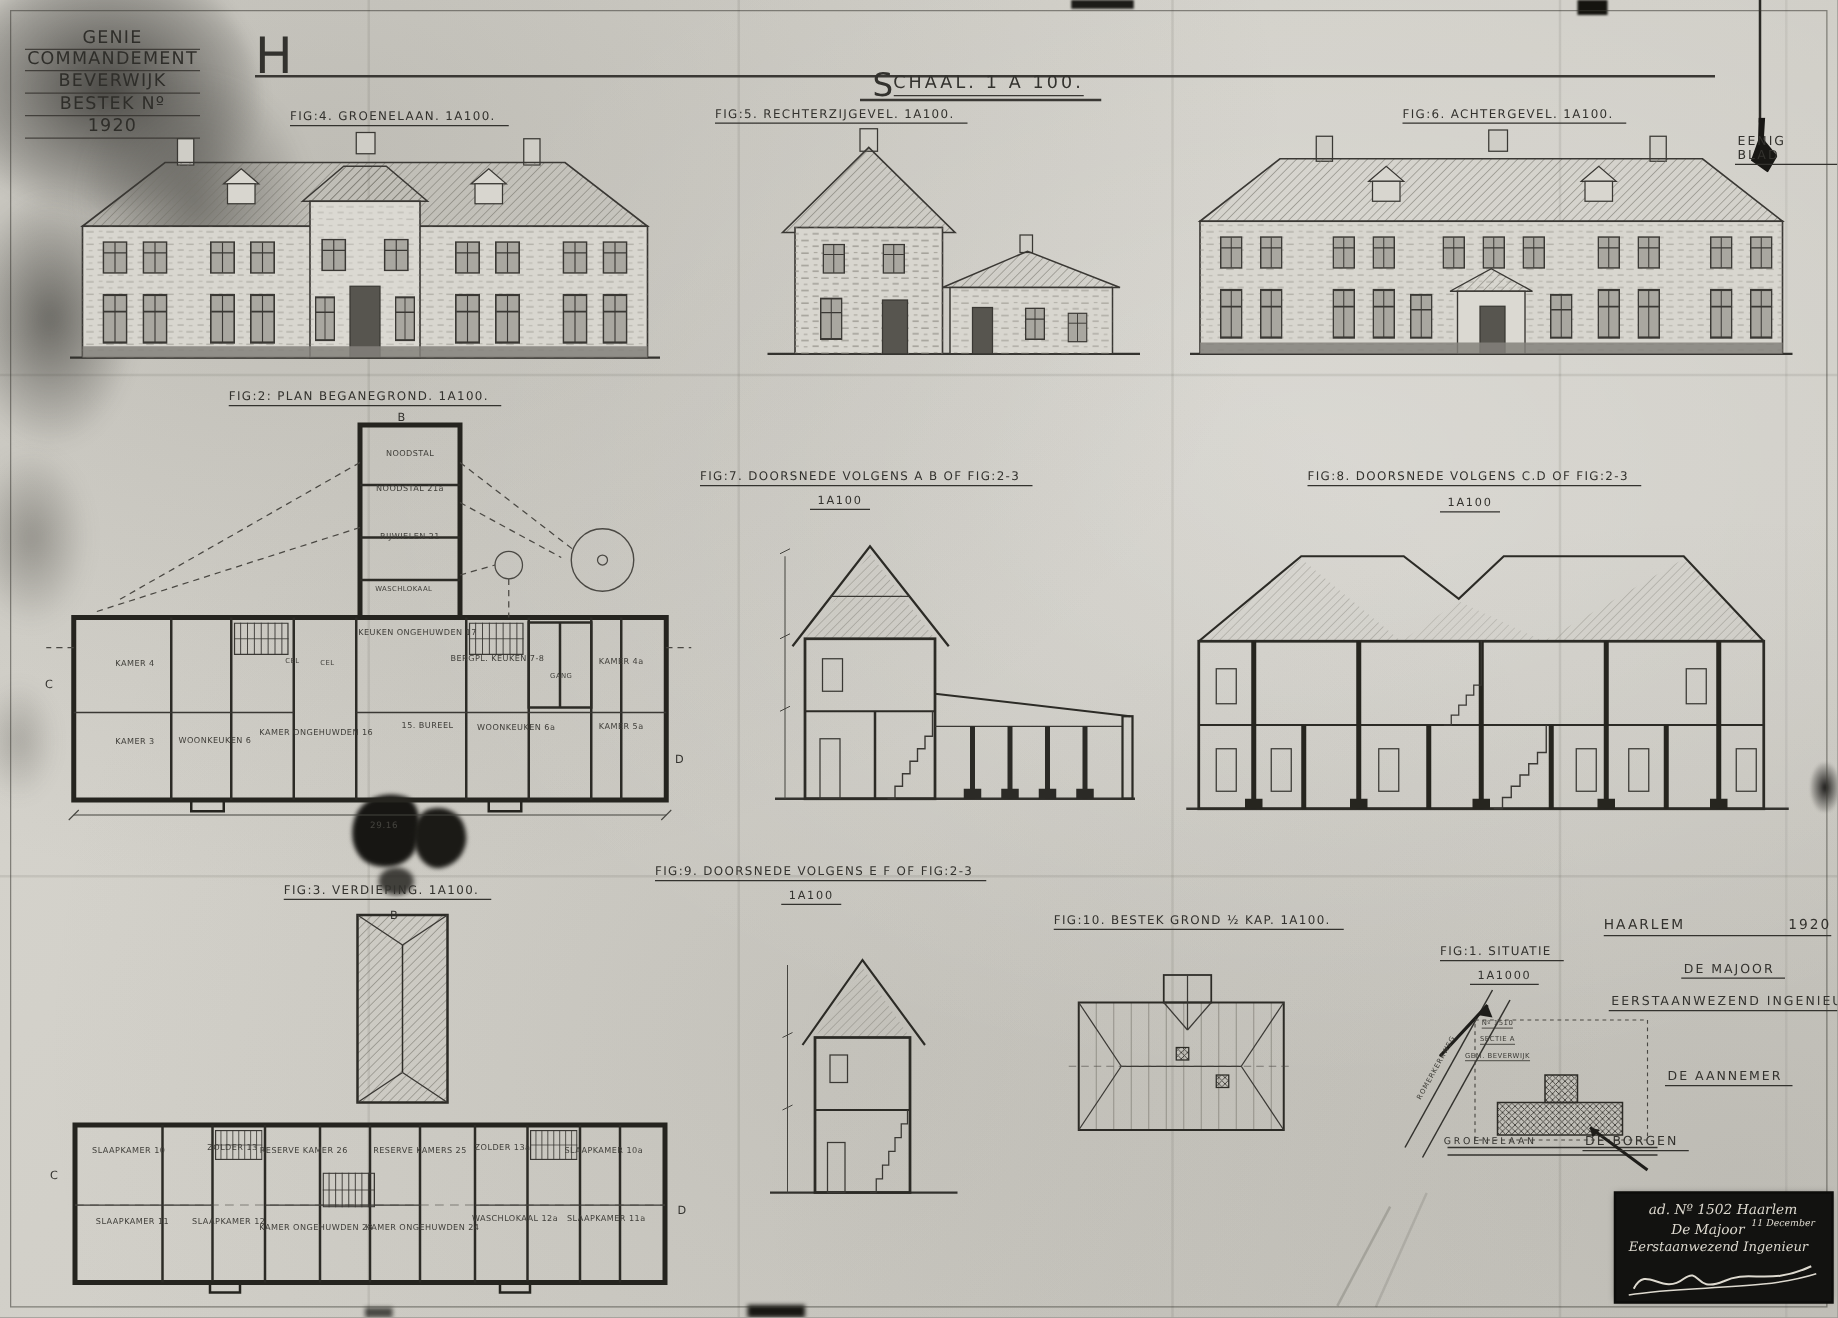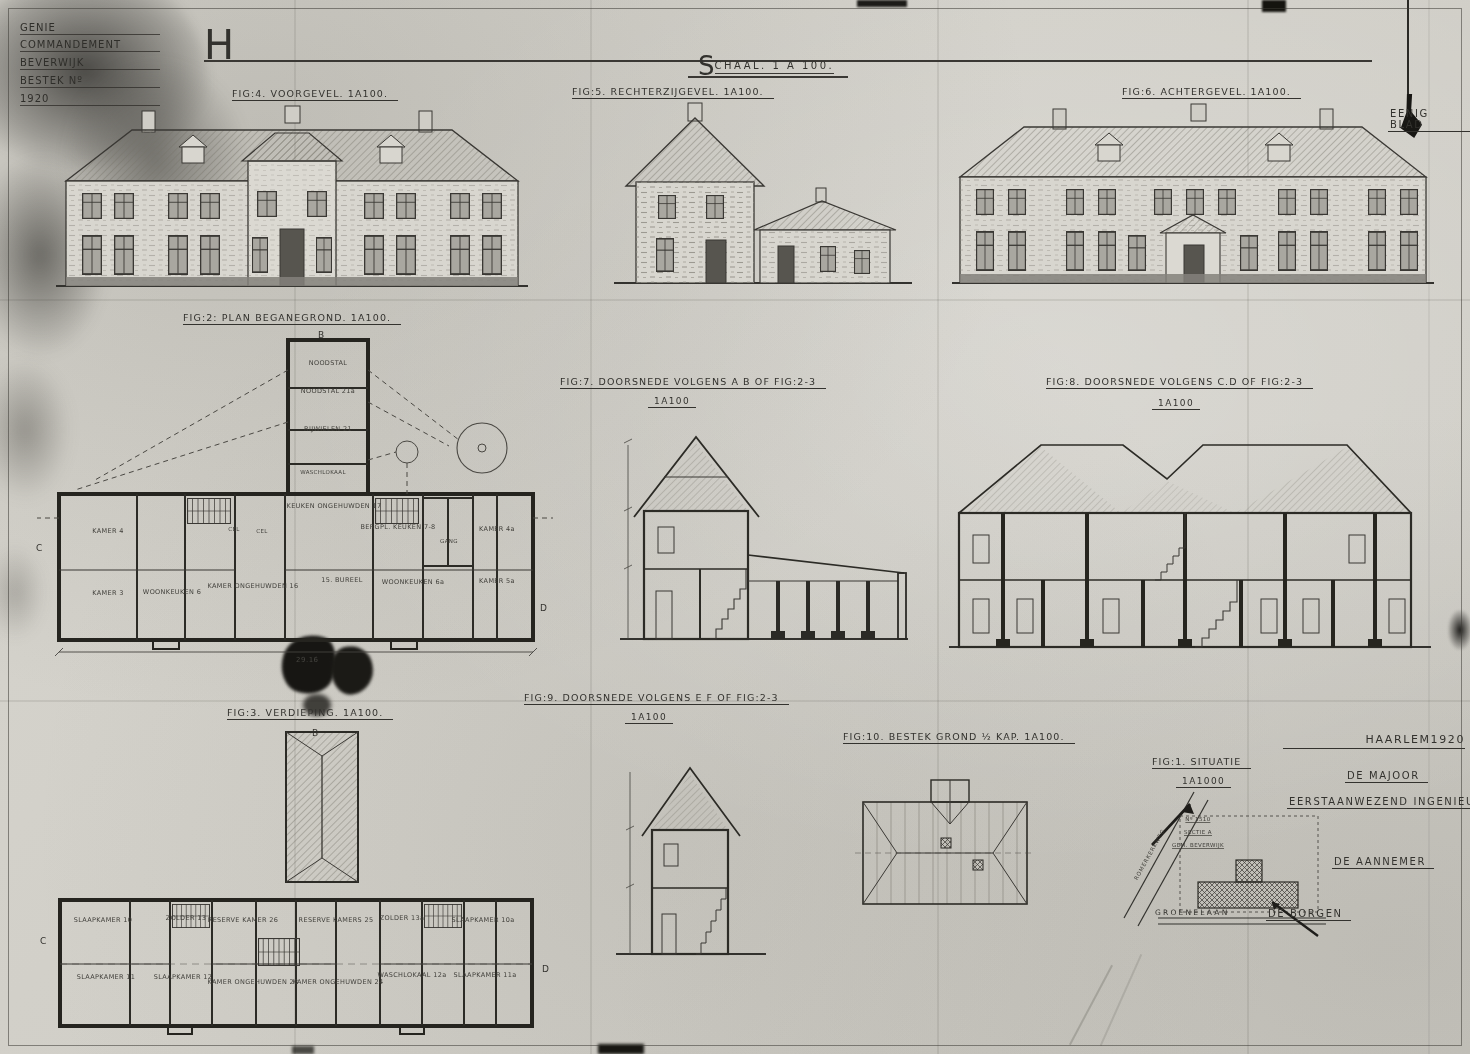--- a/index.html
+++ b/index.html
@@ -22,26 +22,26 @@
   .roomlbl{position:absolute;white-space:nowrap;font-size:6.5px;letter-spacing:.35px;
        color:#403f3a;transform:translate(-50%,-50%);}
   .marker{position:absolute;font-size:9px;color:#33322e;}
   .dim{position:absolute;font-size:7px;letter-spacing:.5px;color:#45443f;}
   .title-row{position:absolute;left:204px;top:33px;width:1168px;display:flex;align-items:flex-end;
        border-bottom:2px solid #3a3834;padding-bottom:3px;}
   .title-first{font-size:40px;line-height:24px;letter-spacing:2px;}
   .title-rest{font-size:17px;letter-spacing:2px;word-spacing:7px;padding-left:2px;}
   .scale-row{position:absolute;left:688px;top:58px;border-bottom:2px solid #3a3834;padding:0 14px 2px 10px;display:flex;align-items:flex-end;}
   .scale-first{font-size:26px;line-height:16px;}
-  .scale-rest{font-size:10px;letter-spacing:2.5px;border-bottom:1px solid #3a3834;padding-bottom:2px;}
-  .corner-line{position:absolute;left:20px;width:140px;text-align:left;font-size:10px;letter-spacing:1px;
+  .scale-rest{font-size:14px;letter-spacing:2.5px;border-bottom:1px solid #3a3834;padding-bottom:2px;}
+  .corner-line{position:absolute;left:20px;width:140px;text-align:center;font-size:14px;letter-spacing:1px;
        border-bottom:1px solid rgba(50,48,44,.8);padding-bottom:1px;color:#2f2e2a;}
   .eenig{position:absolute;left:1388px;top:72px;font-size:10px;letter-spacing:1.6px;border-bottom:1.3px solid #33322e;padding:0 6px 1px 2px;margin-top:36px;}
   .sig{position:absolute;white-space:nowrap;font-size:10px;letter-spacing:1.6px;border-bottom:1.3px solid #33322e;padding:0 8px 1px 2px;}
-  .place-row{position:absolute;left:1283px;top:733px;width:182px;display:flex;justify-content:flex-end;
+  .place-row{position:absolute;left:1283px;top:733px;width:182px;display:flex;justify-content:space-between;
        font-size:11px;letter-spacing:1.6px;border-bottom:1.4px solid #33322e;padding-bottom:2px;}
   .stamp{position:absolute;left:1293px;top:955px;width:172px;height:86px;background:#121210;
        box-shadow:0 0 0 2px #0c0c0a, 0 0 6px rgba(0,0,0,.5);color:#ddd9cf;
        font-family:"DejaVu Serif",serif;font-style:italic;}
   .stamp div{position:absolute;white-space:nowrap;}
   .situ-lbl{position:absolute;font-size:5.5px;letter-spacing:.4px;color:#3c3b36;border-bottom:.5px solid rgba(60,58,52,.7);transform:translate(-50%,0);}
   .street-diag{position:absolute;left:1133px;top:878px;font-size:5.5px;letter-spacing:.8px;color:#3c3b36;
        transform:rotate(-61deg);transform-origin:left top;white-space:nowrap;}
   .street-bottom{position:absolute;left:1155px;top:908px;font-size:7.5px;letter-spacing:2.2px;color:#33322e;}
   svg.fig{position:absolute;overflow:visible;}
@@ -128,21 +128,21 @@
 
   <div class="title-row">
     <span class="title-first">H</span>
   </div>
   <div class="scale-row">
     <span class="scale-first">S</span>
     <span class="scale-rest">CHAAL. 1 A 100.</span>
   </div>
   <div class="eenig">EENIG BLAD</div>
 
-  <div class="cap" style="left:232px;top:88px">FIG:4. VOORGEVEL. 1A100.</div>
+  <div class="cap" style="left:232px;top:88px">FIG:4. GROENELAAN. 1A100.</div>
   <svg class="fig" style="left:52px;top:103px" width="480" height="195" viewBox="0 0 480 195">
     <line x1="4" y1="183" x2="476" y2="183" stroke="#33322e" stroke-width="1.8"></line>
     <g fill="#cfcdc6" stroke="#3a3834" stroke-width="1">
       <rect x="90" y="8" width="13" height="21"></rect>
         <rect x="367" y="8" width="13" height="21"></rect>
         <rect x="233" y="3" width="15" height="17"></rect>
     </g>
     <polygon points="14,78 80,27 400,27 466,78" fill="url(#hatch)" stroke="#3a3834" stroke-width="1.3"></polygon>
     <rect x="14" y="78" width="452" height="105" fill="#d8d6cf" stroke="#3a3834" stroke-width="1.3"></rect>
     <rect x="14" y="78" width="452" height="105" fill="url(#stone)" opacity="0.5"></rect>
@@ -528,14 +528,24 @@
 
   <div class="place-row">
     <span>HAARLEM</span>
     <span>1920</span>
   </div>
   <div class="sig" style="left:1345px;top:770px">DE MAJOOR</div>
   <div class="sig" style="left:1287px;top:796px">EERSTAANWEZEND INGENIEUR</div>
   <div class="sig" style="left:1332px;top:856px">DE AANNEMER</div>
   <div class="sig" style="left:1266px;top:908px">DE BORGEN</div>
 
+  <div class="stamp">
+    <div style="left:26px;top:6px;font-size:11px">ad. Nº 1502 Haarlem</div>
+    <div style="left:108px;top:19px;font-size:7.5px">11 December</div>
+    <div style="left:44px;top:22px;font-size:11px">De Majoor</div>
+    <div style="left:10px;top:37px;font-size:10.5px">Eerstaanwezend Ingenieur</div>
+    <svg width="160" height="34" style="position:absolute;left:6px;top:50px">
+      <path d="M8,26 C18,6 30,32 48,18 C62,8 56,30 80,20 C100,10 116,24 150,8" fill="none" stroke="#ddd9cf" stroke-width="1.6"></path>
+      <path d="M4,31 C50,23 110,28 154,14" fill="none" stroke="#ddd9cf" stroke-width="1.2"></path>
+    </svg>
+  </div>
 
 </div>
 
 </body></html>

